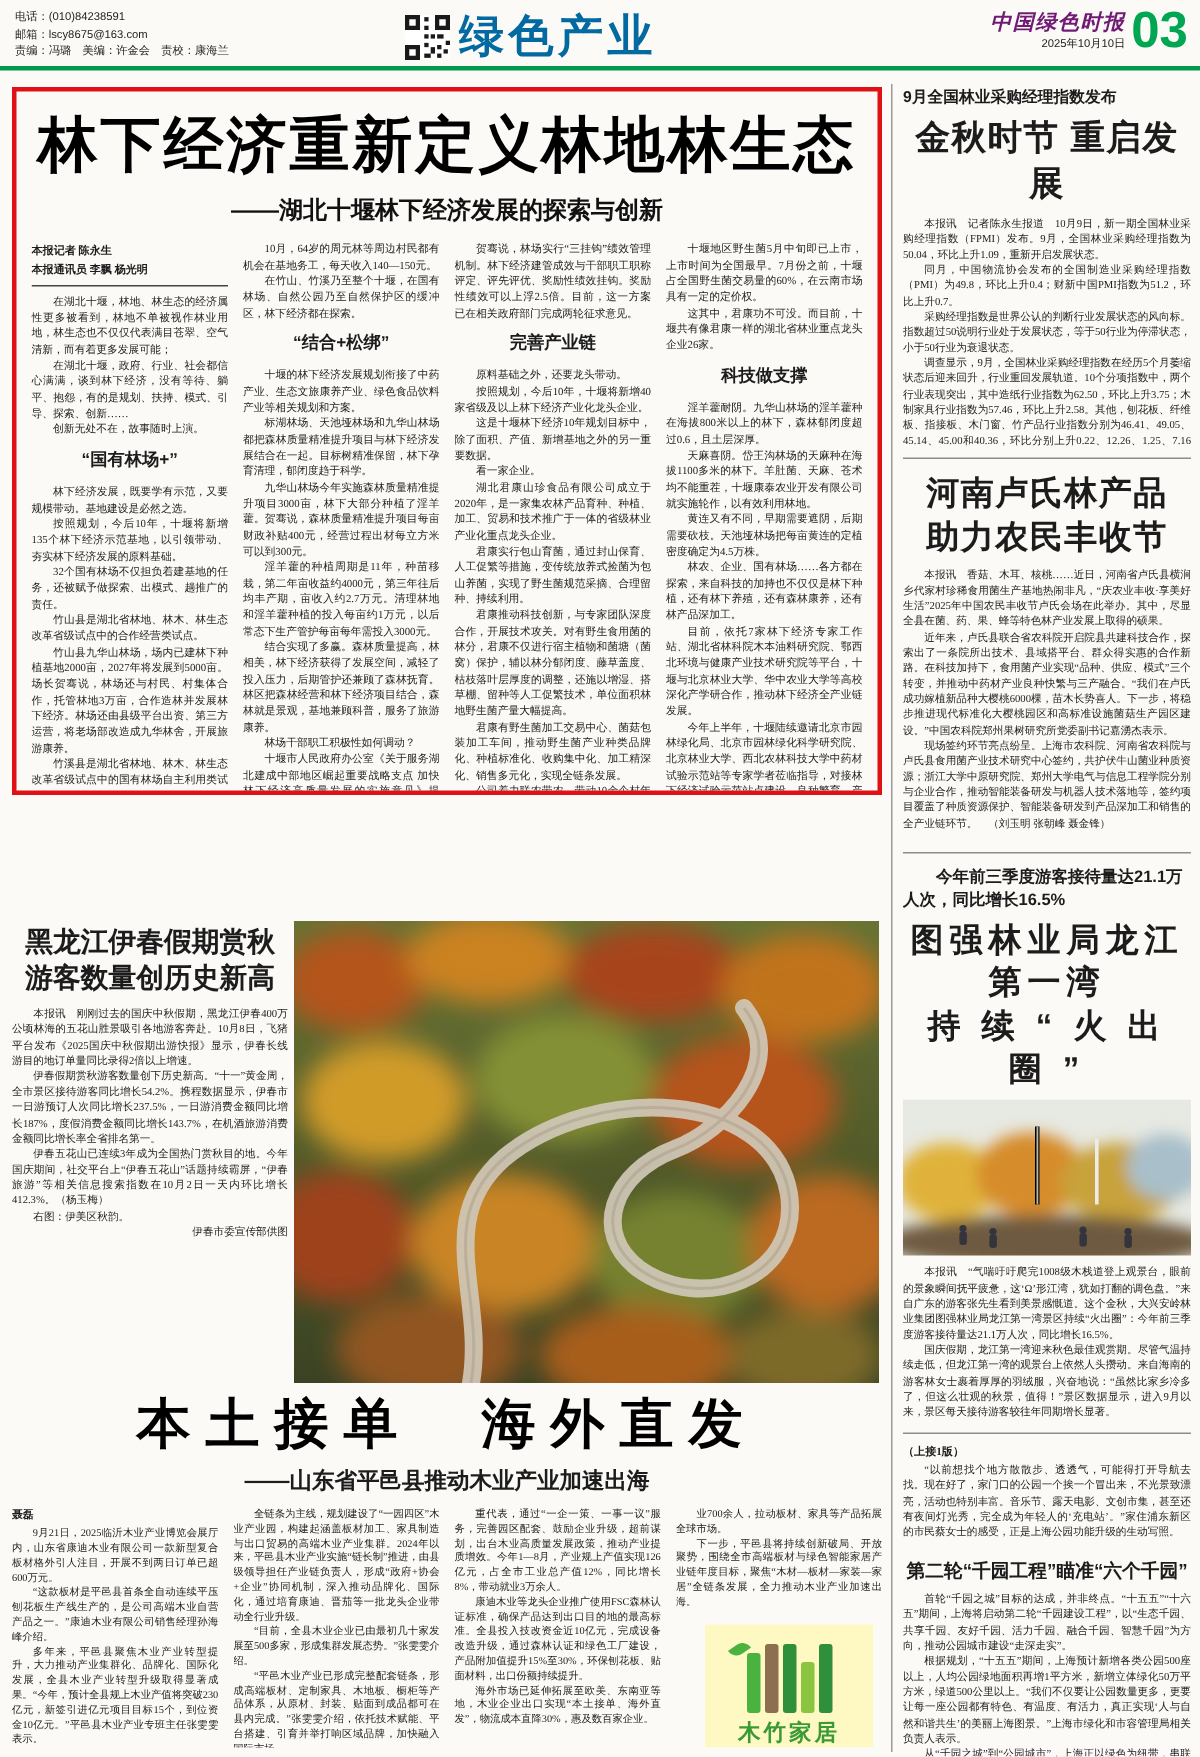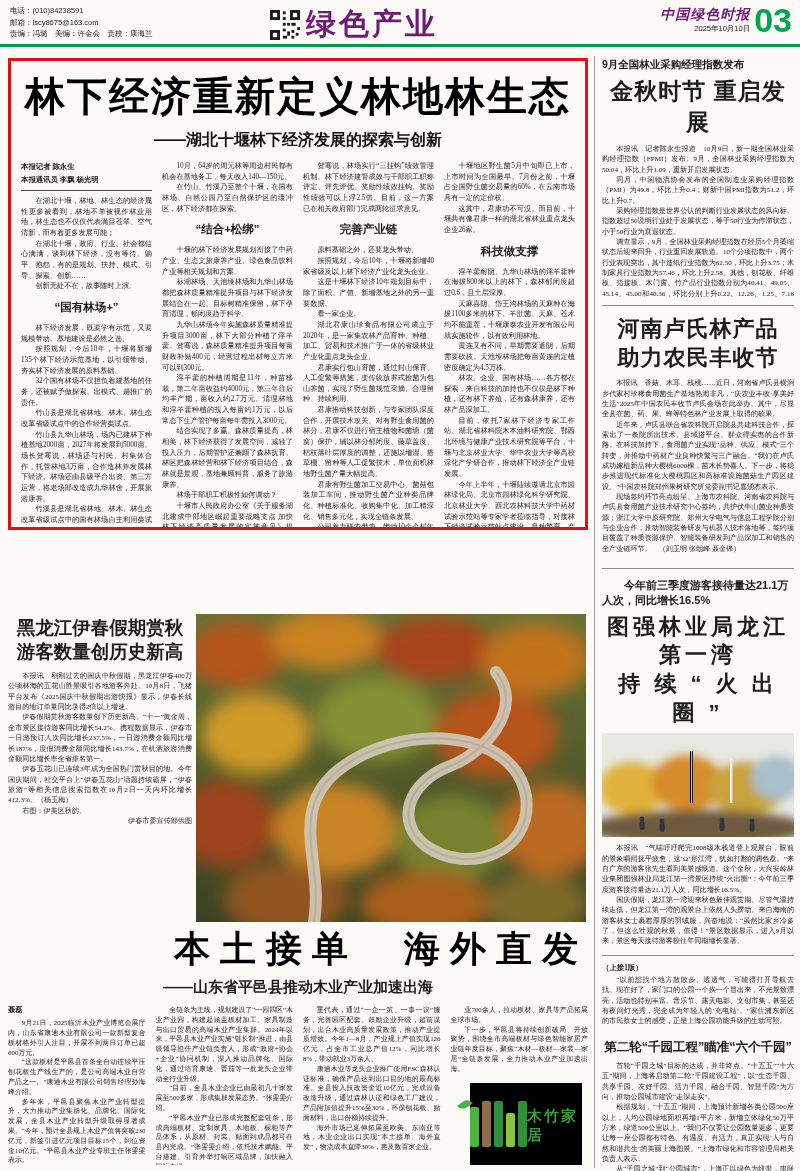--- a/index.html
+++ b/index.html
@@ -5,21 +5,21 @@
   * { margin:0; padding:0; box-sizing:border-box; }
   html,body { width:800px; height:1171px; overflow:hidden; }
   body { background:#fbfaf6; font-family:"Liberation Serif","DejaVu Serif",serif; color:#1c1c1c; position:relative; }
   .page { position:relative; width:800px; height:1171px; }
 
   
   .masthead { position:absolute; left:0; top:0; width:800px; height:46px; }
   .mh-contact { position:absolute; left:10px; top:5px; font-size:7.5px; line-height:1.55; font-family:"Liberation Sans",sans-serif; color:#222; }
   .mh-center { position:absolute; left:270px; top:4px; display:flex; align-items:center; gap:6px; }
   .mh-qr { width:30px; height:30px; }
-  .mh-title { font-family:"Liberation Sans",sans-serif; font-weight:bold; font-size:30px; letter-spacing:3px; color:#701a75; }
+  .mh-title { font-family:"Liberation Sans",sans-serif; font-weight:bold; font-size:30px; letter-spacing:3px; color:#0369a1; }
   .mh-right { position:absolute; right:8px; top:3px; display:flex; align-items:center; gap:4px; }
   .mh-paper { text-align:right; }
   .mh-paper-name { font-style:italic; font-weight:bold; font-size:14px; color:#701a75; letter-spacing:1px;margin-left:16px; }
   .mh-date { font-size:7.5px; color:#222; font-family:"Liberation Sans",sans-serif; }
   .mh-page-num { font-size:34px; font-weight:bold; color:#00a651; font-family:"Liberation Sans",sans-serif; line-height:1; }
   .mh-rule { position:absolute; left:0; top:44px; width:800px; height:3px; background:#009a4e; }
 
   
   .redbox { position:absolute; left:8px; top:58px; width:580px; height:472px; border:3px solid #df1016; background:#fbfaf6; padding:6px 10px; overflow:hidden; }
   .main-headline { text-align:center; font-family:"Liberation Sans",sans-serif; font-weight:bold; font-size:40px; letter-spacing:2px; color:#000; margin-top:2px; }
@@ -39,27 +39,27 @@
   .smallbody { font-size:7.1px; line-height:1.46; text-align:justify; }
   .smallbody p.para { text-indent:2em; }
   .smallbody p.credit { text-align:right; text-indent:0; }
 
   
   .big-photo { position:absolute; left:196px; top:614px; width:390px; height:308px; overflow:hidden; }
   .big-photo svg { display:block; width:100%; height:100%; }
 
   
   .bottom-art { position:absolute; left:8px; top:925px; width:580px; height:246px; overflow:hidden; }
-  .bottom-headline { text-align:right; font-family:"Liberation Sans",sans-serif; font-weight:bold; font-size:36px; letter-spacing:10px; color:#000; }
+  .bottom-headline { text-align:center; font-family:"Liberation Sans",sans-serif; font-weight:bold; font-size:36px; letter-spacing:10px; color:#000; }
   .bottom-subtitle { text-align:center; font-family:"Liberation Sans",sans-serif; font-weight:bold; font-size:15px; margin-top:4px; }
   .bottom-cols { display:flex; gap:10px; margin-top:8px; height:160px; overflow:hidden; position:relative; }
   .bottom-col { flex:1; font-size:6.9px; line-height:1.42; text-align:justify; overflow:hidden; }
   .bottom-col p.para { text-indent:2em; }
   .bot-byline { font-size:7.2px; font-weight:bold; margin-bottom:3px; }
-  .wood-logo { position:absolute; left:462px; bottom:0; width:112px; height:82px; background:#000000; display:flex; flex-direction:row; align-items:center; justify-content:flex-end; }
+  .wood-logo { position:absolute; left:462px; bottom:0; width:112px; height:82px; background:#fef9c3; display:flex; flex-direction:column; align-items:center; justify-content:flex-end; }
   .wood-bars { display:flex; align-items:flex-end; gap:3px; height:46px; position:relative; }
   .wbar { width:9px; border-radius:2px; }
   .wleaf { position:absolute; left:-12px; top:0; width:14px; height:7px; background:#4ab23e; border-radius:0 8px 0 8px; transform:rotate(-35deg); }
   .wood-name { font-family:"Liberation Sans",sans-serif; font-weight:bold; font-size:15px; color:#3a9a35; letter-spacing:2px; margin-top:4px; }
 
   
   .vdivider { position:absolute; left:594px; top:56px; width:1px; height:1112px; background:#9a9a9a; }
   .right-col { position:absolute; left:602px; top:56px; width:192px; height:1115px; overflow:hidden; }
   .r-art { overflow:hidden; }
   .r-kicker { font-family:"Liberation Sans",sans-serif; font-weight:bold; font-size:10.5px; margin:2px 0 4px; }

